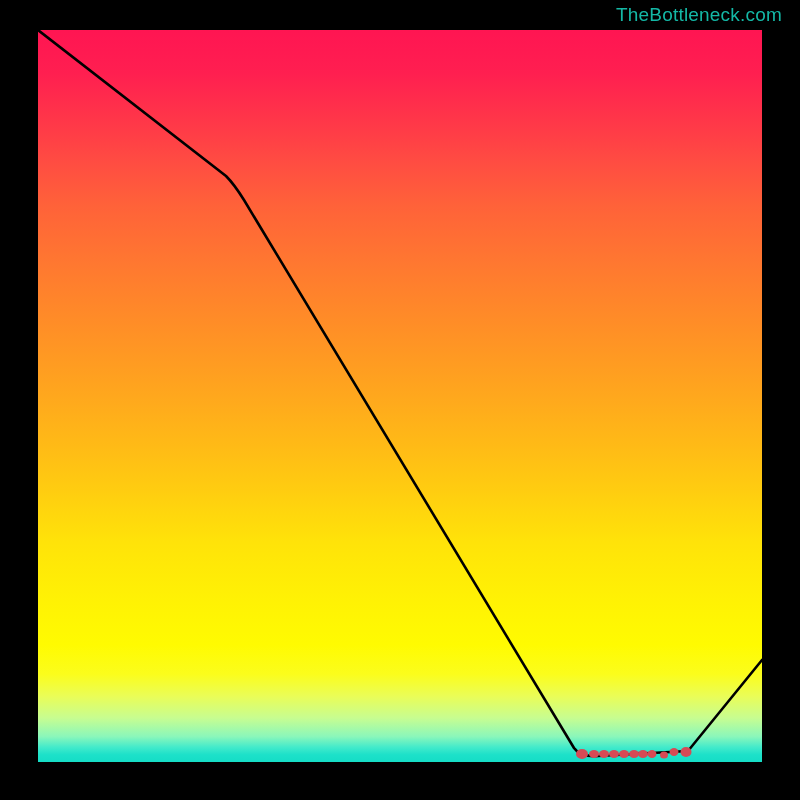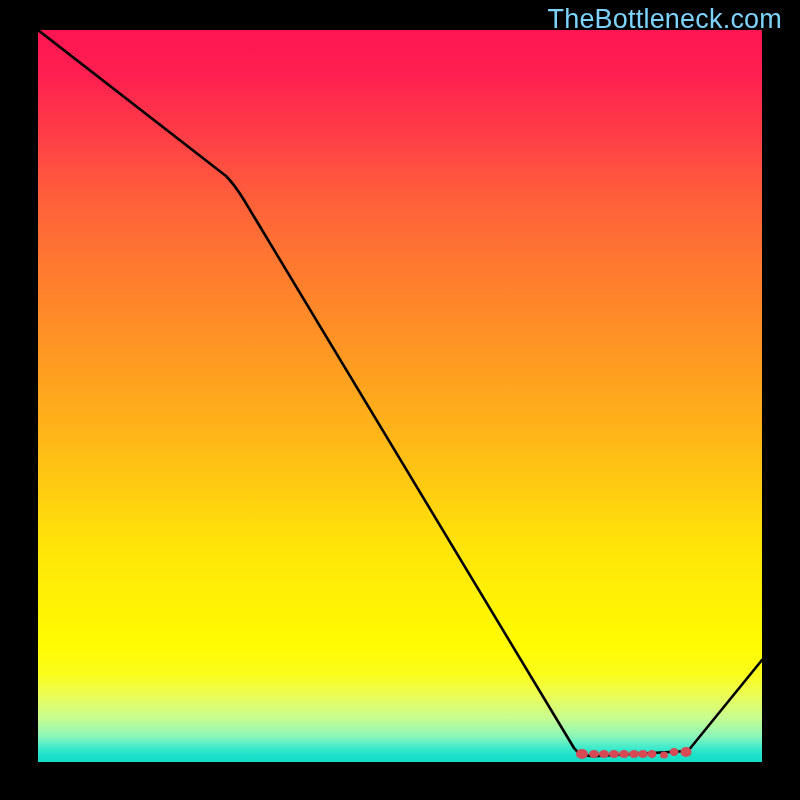--- a/index.html
+++ b/index.html
@@ -1,18 +1,18 @@
 <!DOCTYPE html>
 <html><head>
 <meta charset="utf-8">
 <style>
 *{margin:0;padding:0;box-sizing:border-box}
 html,body{width:800px;height:800px;background:#000;overflow:hidden;font-family:Arial,Helvetica,sans-serif}
 .wrap{position:relative;width:800px;height:800px;background:#000}
-.att{position:absolute;top:4px;right:18px;color:#7dd3fc;font-size:27px;letter-spacing:.2px}
+.att{position:absolute;top:4px;right:18px;color:#14b8a6;font-size:19px;letter-spacing:.2px}
 .plot{position:absolute;left:38px;top:30px;width:724px;height:732px}
 .grad{position:absolute;inset:0;background:linear-gradient(to bottom,
  #ff1552 0%, #ff1f50 6%, #ff3549 12%, #ff4c42 18%, #ff6239 24%,
  #ff7830 32%, #ff8d27 40%, #ffa21f 48%, #ffb817 56%, #ffcd10 63%,
  #ffe309 70%, #fff204 78%, #fffb01 84%, #fbfd1c 88%, #eafd57 91%,
  #c7fd91 94%, #8bf7ba 96.5%, #42eacb 98%, #1de1c9 99%, #15ddc6 100%)}
 svg.curve{position:absolute;inset:0;width:100%;height:100%}
 </style>
 </head>
 <body>

